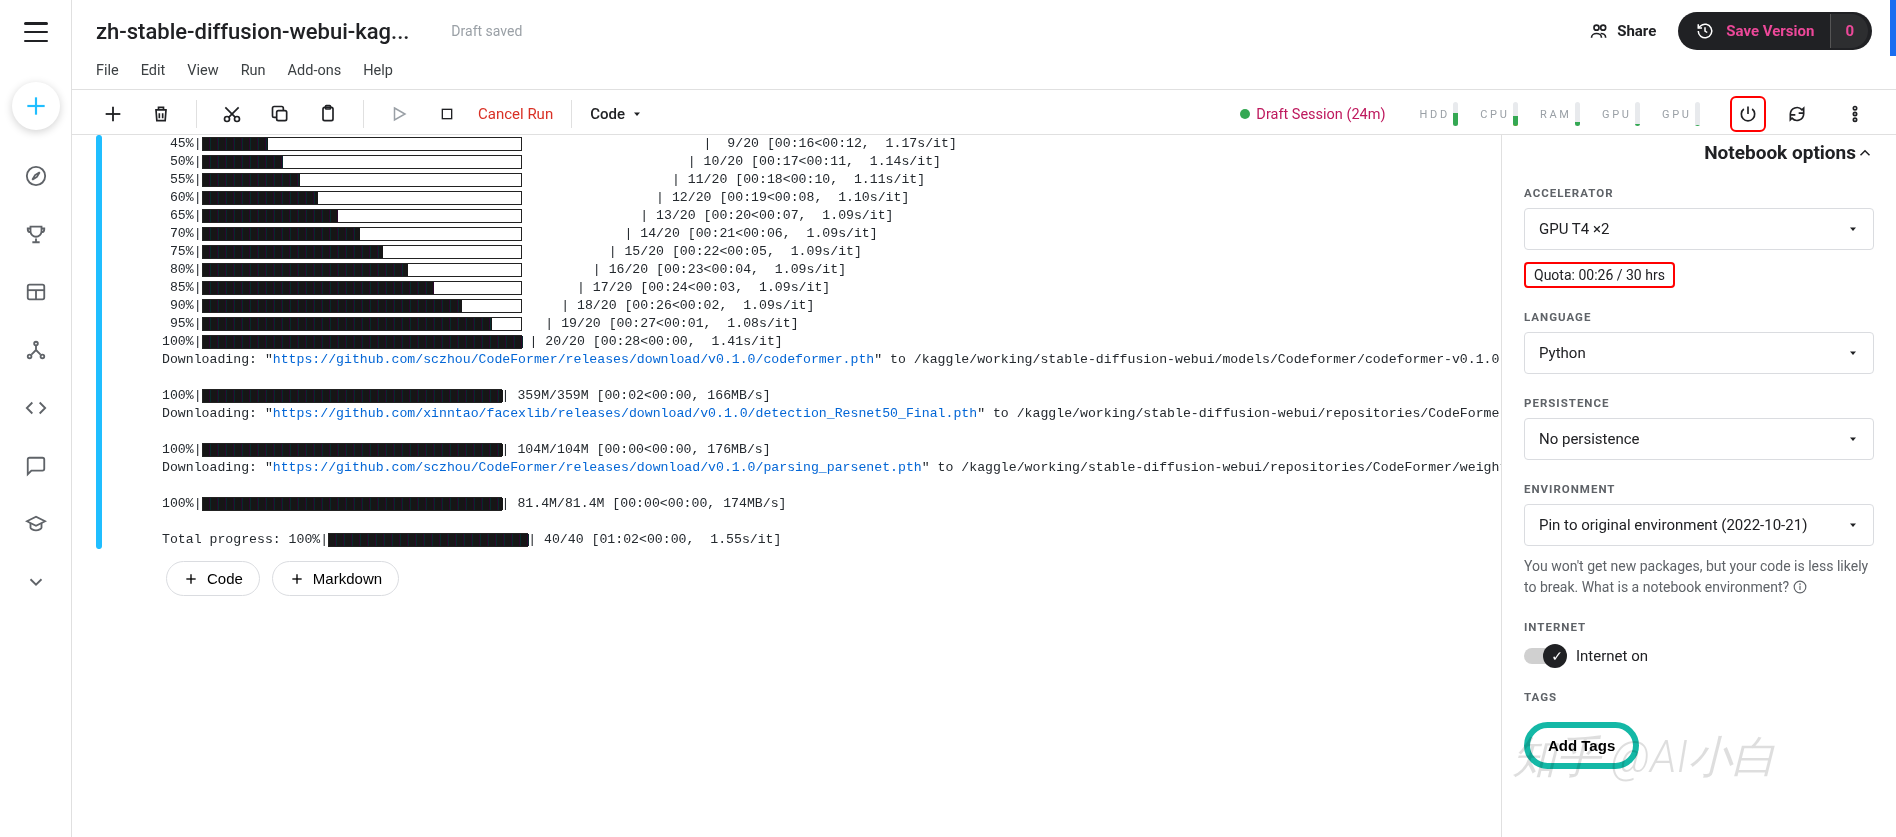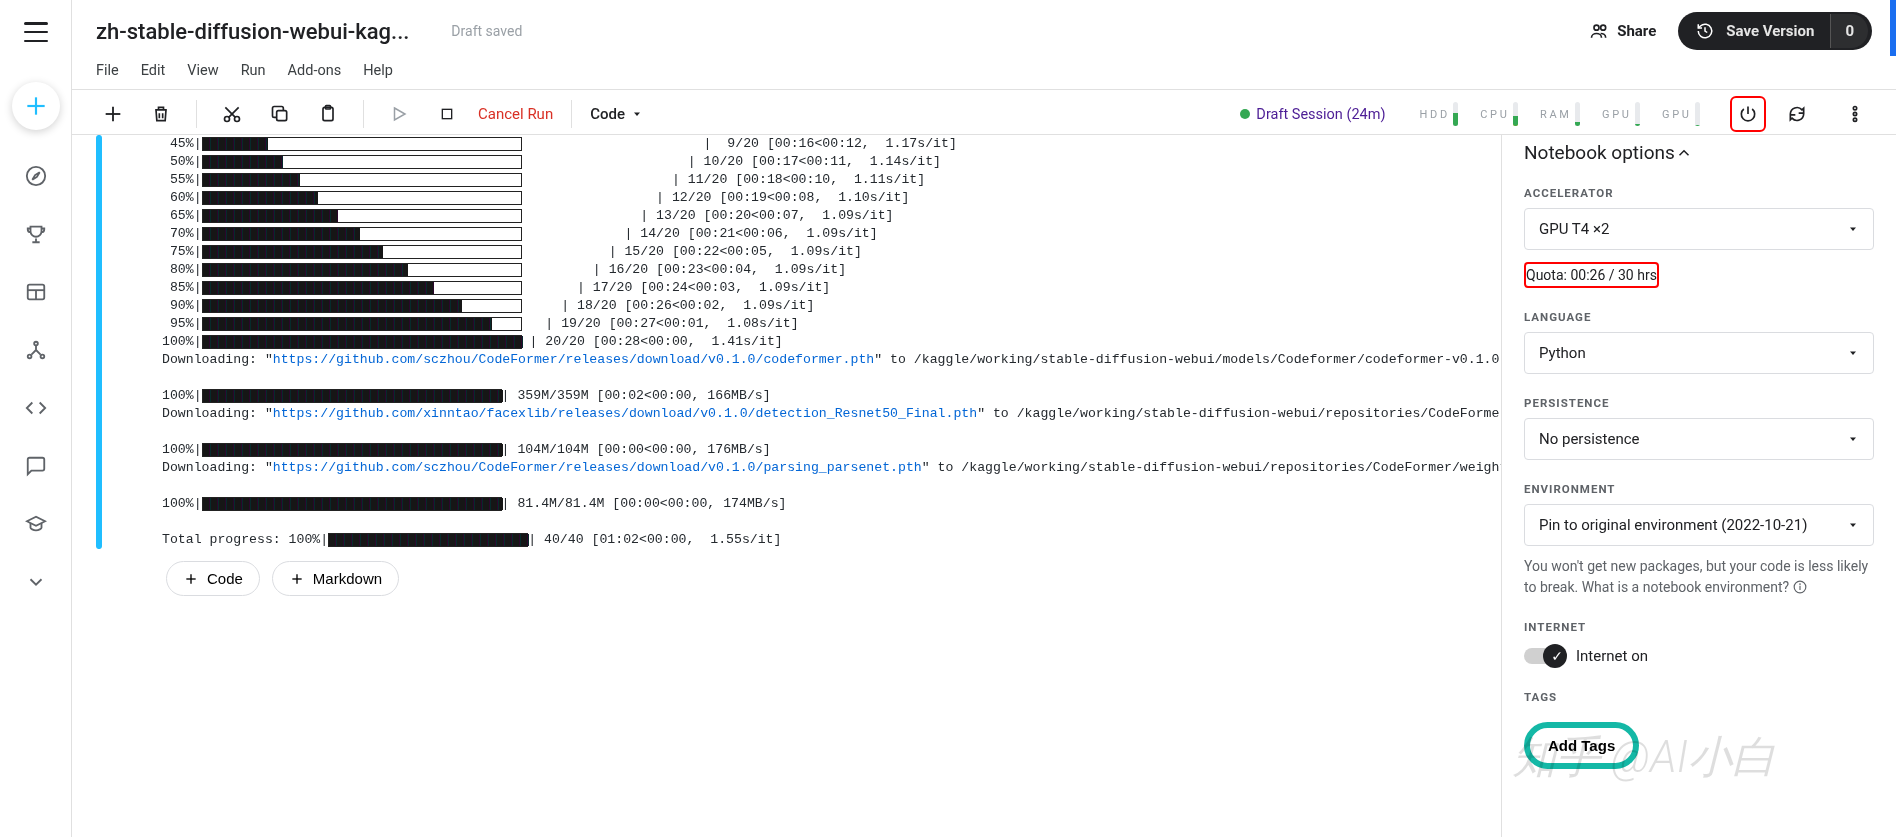--- a/index.html
+++ b/index.html
@@ -10,53 +10,53 @@
 .hamburger span { height: 2.5px; background: #202124; border-radius: 2px; }
 .plus-btn { width: 48px; height: 48px; border-radius: 50%; border: none; background: #fff; box-shadow: 0 2px 8px rgba(0,0,0,0.18); display: flex; align-items: center; justify-content: center; cursor: pointer; margin-top: 6px; }
 .plus-btn svg { stroke: #20beff; }
 .rail-icon { width: 24px; height: 24px; display: flex; align-items: center; justify-content: center; color: #5f6368; cursor: pointer; }
 .main { flex: 1; display: flex; flex-direction: column; min-width: 0; }
 .header { display: flex; align-items: center; padding: 12px 24px 0 24px; gap: 18px; }
 .title { font-size: 22px; font-weight: 500; flex: 0 1 auto; }
 .draft-saved { color: #9aa0a6; font-size: 14px; margin-left: 24px; }
 .header-right { margin-left: auto; display: flex; align-items: center; gap: 22px; }
 .share-btn { display: flex; align-items: center; gap: 8px; font-weight: 700; font-size: 15px; cursor: pointer; }
-.save-version { background: #202124; color: #e5e5e5; border-radius: 999px; height: 38px; display: flex; align-items: center; padding: 0 4px 0 18px; gap: 12px; cursor: pointer; font-weight: 700; font-size: 15px; }
+.save-version { background: #202124; color: #ec4899; border-radius: 999px; height: 38px; display: flex; align-items: center; padding: 0 4px 0 18px; gap: 12px; cursor: pointer; font-weight: 700; font-size: 15px; }
 .save-version .count { background: rgba(255,255,255,0.06); border-left: 1px solid #555; padding: 8px 14px; margin-left: 4px; border-radius: 0 999px 999px 0; }
 .menubar { display: flex; gap: 22px; padding: 12px 24px 10px; font-size: 14.5px; color: #3c4043; }
 .menubar span { cursor: pointer; }
 .toolbar { display: flex; align-items: center; gap: 14px; padding: 6px 24px 2px 24px; border-top: 1px solid #e0e0e0; border-bottom: 1px solid #e0e0e0; }
 .tbtn { width: 34px; height: 34px; display: flex; align-items: center; justify-content: center; cursor: pointer; color: #202124; }
 .divider { width: 1px; height: 28px; background: #e0e0e0; margin: 0 4px; }
 .cancel-run { color: #d93025; font-size: 15px; cursor: pointer; }
 .code-dd { display: flex; align-items: center; gap: 6px; font-size: 15px; font-weight: 500; cursor: pointer; }
-.session { margin-left: auto; display: flex; align-items: center; gap: 6px; color: #4c1d95; font-size: 14.5px; }
+.session { margin-left: auto; display: flex; align-items: center; gap: 6px; color: #be185d; font-size: 14.5px; }
 .dot-green { width: 10px; height: 10px; border-radius: 50%; background: #34a853; }
 .meters { display: flex; gap: 22px; margin-left: 20px; }
 .meter { display: flex; align-items: center; gap: 6px; color: #9aa0a6; font-size: 11px; line-height: 11px; }
 .meter .lbl { display: flex; flex-direction: column; }
 .meter .bar { width: 5px; height: 24px; background: #e8eaed; border-radius: 3px; position: relative; overflow: hidden; }
 .meter .bar::after { content: ""; position: absolute; bottom: 0; left: 0; right: 0; height: var(--fill, 30%); background: #34a853; }
 .power-btn { width: 36px; height: 36px; border: 2px solid #f00; border-radius: 6px; display: flex; align-items: center; justify-content: center; margin-left: 16px; cursor: pointer; }
 .kebab { margin-left: 10px; cursor: pointer; }
 .content-row { display: flex; flex: 1; min-height: 0; }
 .editor { flex: 1; overflow: auto; padding: 0 0 40px 24px; }
 .cell { display: flex; margin-left: 0; }
 .gutter { width: 6px; border-left: 3px solid #20beff; border-right: 3px solid #20beff; background: #20beff; margin-right: 60px; border-radius: 3px; }
 .output { font-family: "SFMono-Regular", Consolas, "Liberation Mono", Menlo, monospace; font-size: 13.2px; line-height: 18px; white-space: pre; color: #24292e; }
 .output a { color: #0366d6; text-decoration: none; }
 .pbar { display: inline-block; vertical-align: middle; height: 14px; background: #fff; border: 1px solid #222; position: relative; }
 .pbar .fill { position: absolute; top: 0; left: 0; bottom: 0; background: repeating-linear-gradient(90deg, #161616 0 6px, #2b062b 6px 7px, #062b2b 7px 8px); }
 .add-btns { display: flex; gap: 12px; margin: 12px 0 0 70px; }
 .pill { border: 1px solid #dadce0; border-radius: 999px; padding: 8px 16px; display: flex; align-items: center; gap: 8px; font-size: 15px; cursor: pointer; background: #fff; }
 .sidepanel { width: 395px; border-left: 1px solid #e0e0e0; padding: 6px 22px 20px; overflow: auto; }
-.sp-head { display: flex; align-items: center; justify-content: flex-start; font-size: 19px; font-weight: 400; }
+.sp-head { display: flex; align-items: center; justify-content: flex-end; font-size: 19px; font-weight: 700; }
 .sp-label { font-size: 11.5px; font-weight: 700; letter-spacing: 1px; color: #5f6368; margin: 22px 0 8px; }
 .sp-select { width: 100%; border: 1px solid #dadce0; border-radius: 4px; padding: 11px 14px; font-size: 15px; display: flex; justify-content: space-between; align-items: center; cursor: pointer; }
-.quota { display: inline-block; border: 2px solid #f00; border-radius: 4px; padding: 3px 0; font-size: 14px; margin-top: 12px; }
+.quota { display: inline-block; border: 2px solid #f00; border-radius: 4px; padding: 3px 8px; font-size: 14px; margin-top: 12px; }
 .note { color: #5f6368; font-size: 14px; line-height: 21px; margin-top: 10px; }
 .toggle-row { display: flex; align-items: center; gap: 12px; margin-top: 10px; font-size: 15px; }
 .toggle { width: 40px; height: 16px; border-radius: 999px; background: #d0d0d0; position: relative; cursor: pointer; margin:4px 0; }
 .toggle::after { content: ""; position: absolute; right: -3px; top: -4px; width: 24px; height: 24px; border-radius: 50%; background: #202124; display:flex; align-items:center; justify-content:center; }
 .toggle .chk { position:absolute; right:1px; top:0px; color:#fff; font-size:14px; z-index:1;}
 .add-tags { border: 6px solid #14b8a6; border-radius: 999px; padding: 9px 18px; font-weight: 700; font-size: 15px; cursor: pointer; background: #fff; display:inline-block; margin-top:10px;}
 .watermark { position: absolute; right: 120px; bottom: 50px; font-size: 44px; color: rgba(0,0,0,0.13); font-style: italic; font-weight: 300; pointer-events: none; }
 .scroll-up { position: absolute; right: -2px; top: 0; width: 8px; height: 56px; background: #1a6ef0; }
 svg { stroke: currentColor; fill: none; stroke-width: 2; }
 </style>

